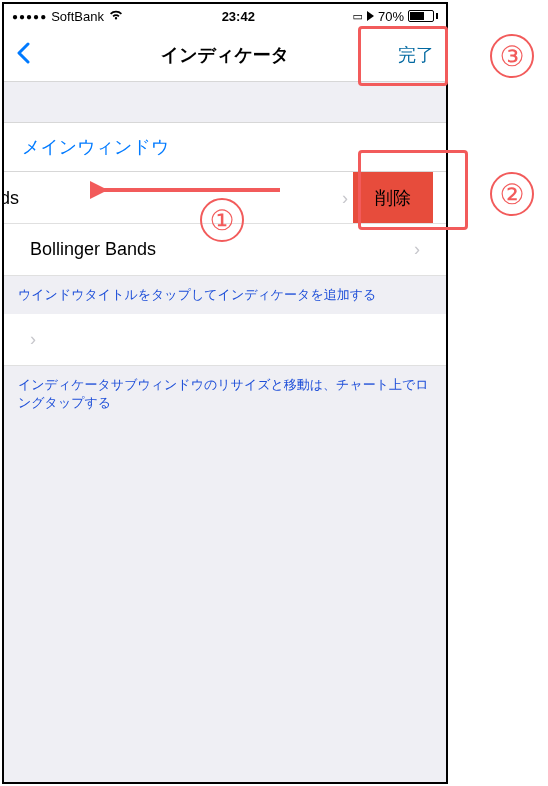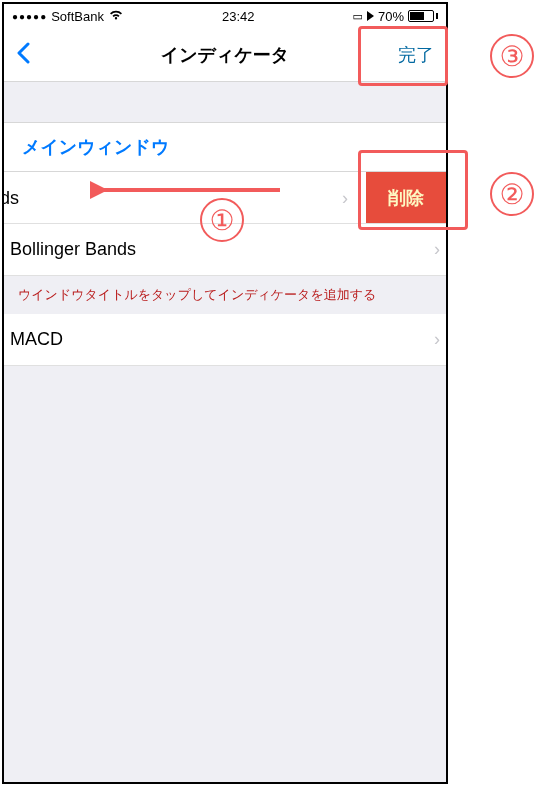--- a/index.html
+++ b/index.html
@@ -60,47 +60,46 @@
       position: relative;
       gap: 12px;
     }
     .nav-back { color: #007aff; font-size: 28px; font-weight: 400; cursor: pointer; width: 40px; }
     .nav-title { font-size: 18px; font-weight: 600; position: absolute; left: 0; right: 0; text-align: center; pointer-events: none; }
     .nav-done { color: #0369a1; font-size: 18px; cursor: pointer; width: 60px; text-align: right; z-index: 2; }
     
     .content { background: #efeff4; height: calc(100% - 78px); }
     .section-spacer { height: 40px; }
     .section-header {
-      color: #007aff; font-size: 18px; font-weight: 700;
+      color: #007aff; font-size: 18px; font-weight: 400;
       padding: 12px 18px; background: #fff; border-top: 1px solid #d7d7d7; border-bottom: 1px solid #d7d7d7;
     }
     .row {
       background: #fff; border-bottom: 1px solid #e0e0e0;
       display: flex; align-items: center; position: relative;
-      height: 52px; padding: 0 6px; font-size: 18px;
+      height: 52px; padding: 0 26px; font-size: 18px;
     }
     .row-label { flex: 1; }
     .chevron { color: #c7c7cc; font-size: 18px; }
     .delete-btn {
-      background: #e74c3c; color: #fef9c3; height: 52px;
+      background: #e74c3c; color: #000000; height: 52px;
       display: flex; align-items: center; justify-content: center;
-      width: 80px; font-size: 18px; position: absolute; right: 0; top: 0;
+      width: 80px; font-size: 18px; position: absolute; right: 13px; top: 0;
       cursor: pointer;
-      font-weight: bold;
     }
     .swiped-wrap {
       position: relative; overflow: hidden; background: #fff; border-bottom: 1px solid #e0e0e0;
       height: 52px;
     }
     .swiped-content {
       display: flex; align-items: center; height: 52px; padding: 0 18px;
       position: absolute; left: -85px; right: 80px; font-size: 18px;
     }
     .hint {
-      color: #b91c1c; font-size: 13px; padding: 10px 14px;
+      color: #1d4ed8; font-size: 13px; padding: 10px 14px;
       background: #efeff4;
     }
     
     .ann-box {
       position: absolute; border: 3px solid #f25b5b; border-radius: 4px;
       pointer-events: none; z-index: 50;
     }
     .ann-circle {
       position: absolute; border: 2.5px solid #f25b5b; border-radius: 50%;
       width: 44px; height: 44px; color: #f25b5b; font-size: 28px;
@@ -119,21 +118,21 @@
   <div class="status-bar">
     <div class="status-left">
       <span class="signal-dots">●●●●●</span>
       <span>SoftBank</span>
       <span class="wifi-icon">
         <svg width="16" height="12" viewBox="0 0 16 12">
             <path d="M8 10.5a1.2 1.2 0 100-2.4 1.2 1.2 0 000 2.4zM4.5 6.8a5 5 0 017 0l-1.2 1.2a3.3 3.3 0 00-4.6 0L4.5 6.8zM2 4.3a8.5 8.5 0 0112 0l-1.2 1.2a6.8 6.8 0 00-9.6 0L2 4.3z" fill="#000"></path>
           </svg>
       </span>
     </div>
-    <span style="font-weight:400;">23:42</span>
+    <span style="font-weight:700;">23:42</span>
     <div class="status-right">
       <span style="font-size:11px;">▭</span>
       <span class="triangle-play"></span>
       <span>70%</span>
       <span class="battery">
         <span class="battery-shell">
             <span class="battery-fill"></span>
           </span>
         <span class="battery-tip"></span>
       </span>
@@ -165,24 +164,24 @@
 
     <div class="row">
       <span class="row-label">Bollinger Bands</span>
       <span class="chevron">›</span>
     </div>
 
     <div class="hint">ウインドウタイトルをタップしてインディケータを追加する</div>
 
 
     <div class="row">
-      <span class="row-label">MACD</span>
       <span class="chevron">›</span>
     </div>
 
+    <div class="hint">インディケータサブウィンドウのリサイズと移動は、チャート上でロングタップする</div>
   </div>
 </div>
 
 <div class="ann-box" style="left:358px; top:26px; width:90px; height:60px;"></div>
 <div class="ann-box" style="left:358px; top:150px; width:110px; height:80px;"></div>
 
 <svg class="ann-arrow" style="left:90px; top:175px;" width="200" height="30">
   <defs>
     <marker id="ahead" markerWidth="10" markerHeight="10" refX="2" refY="3" orient="auto">
       <path d="M6,0 L0,3 L6,6 Z" fill="#f25b5b"></path>

